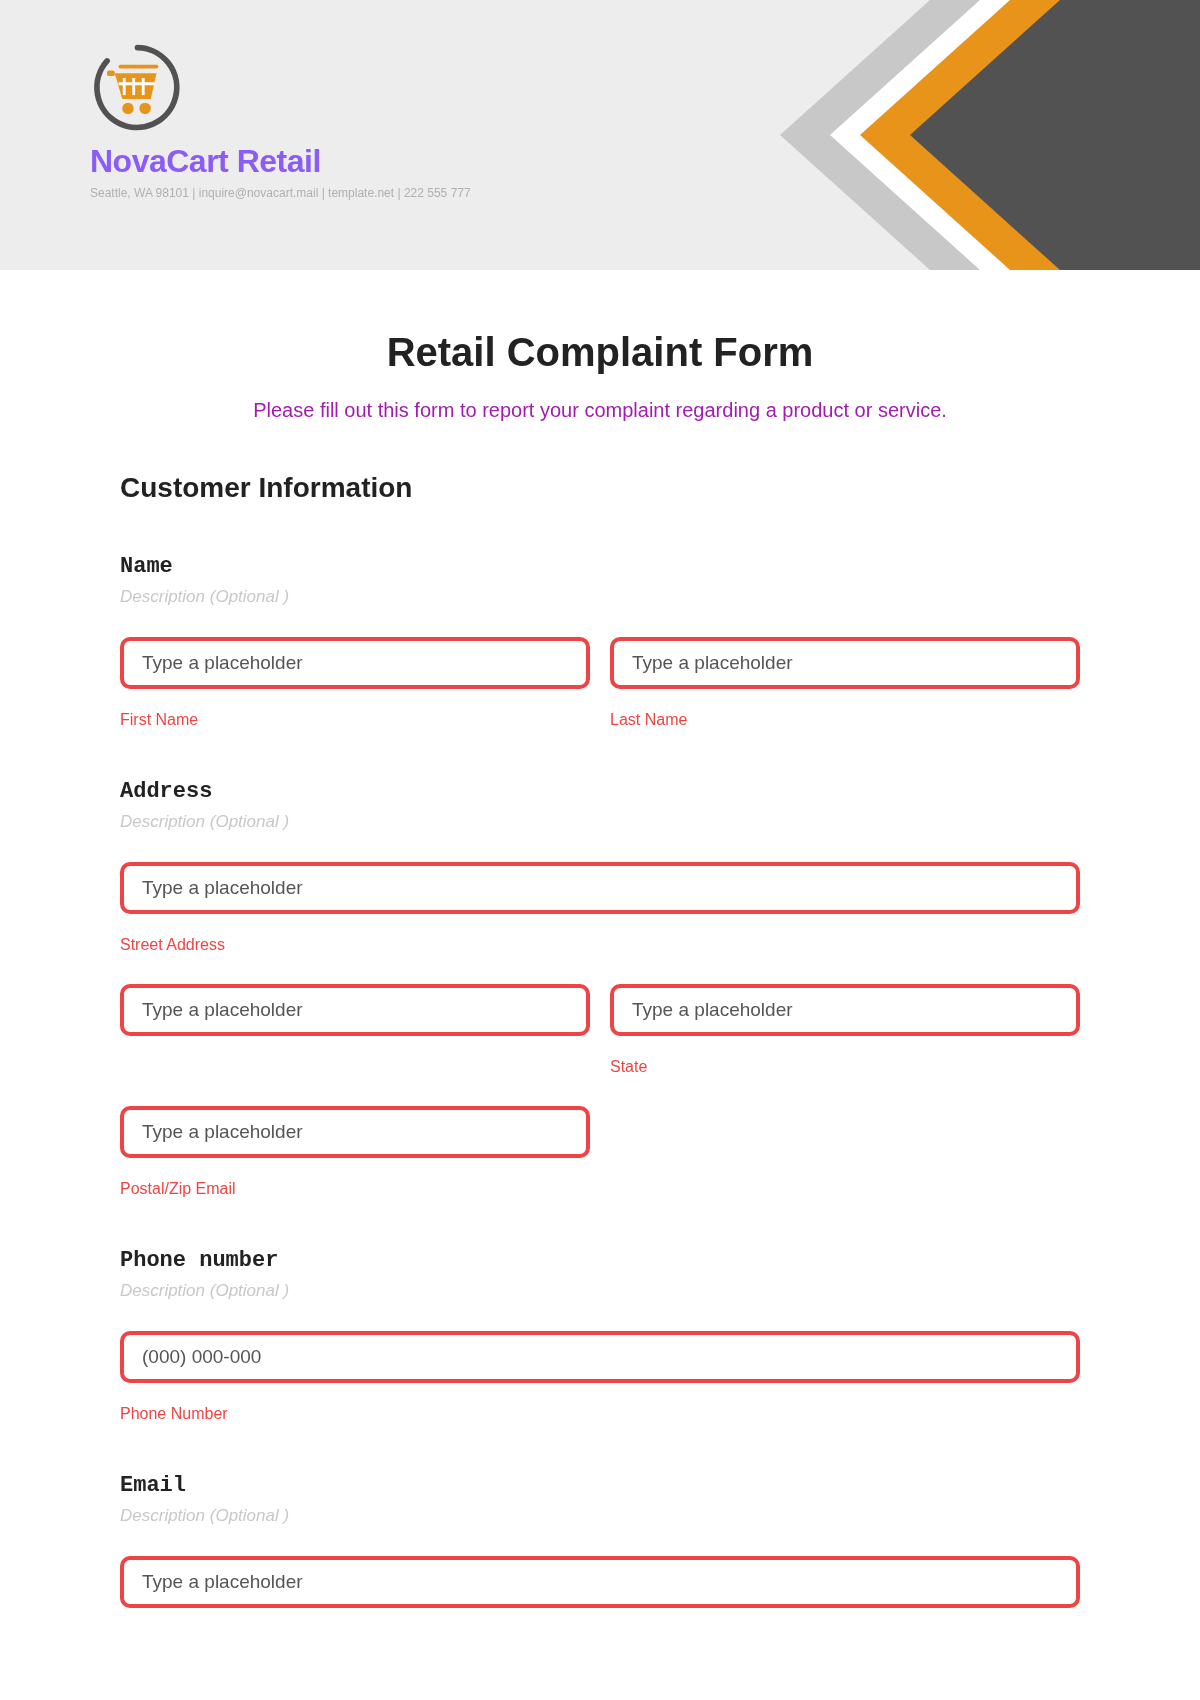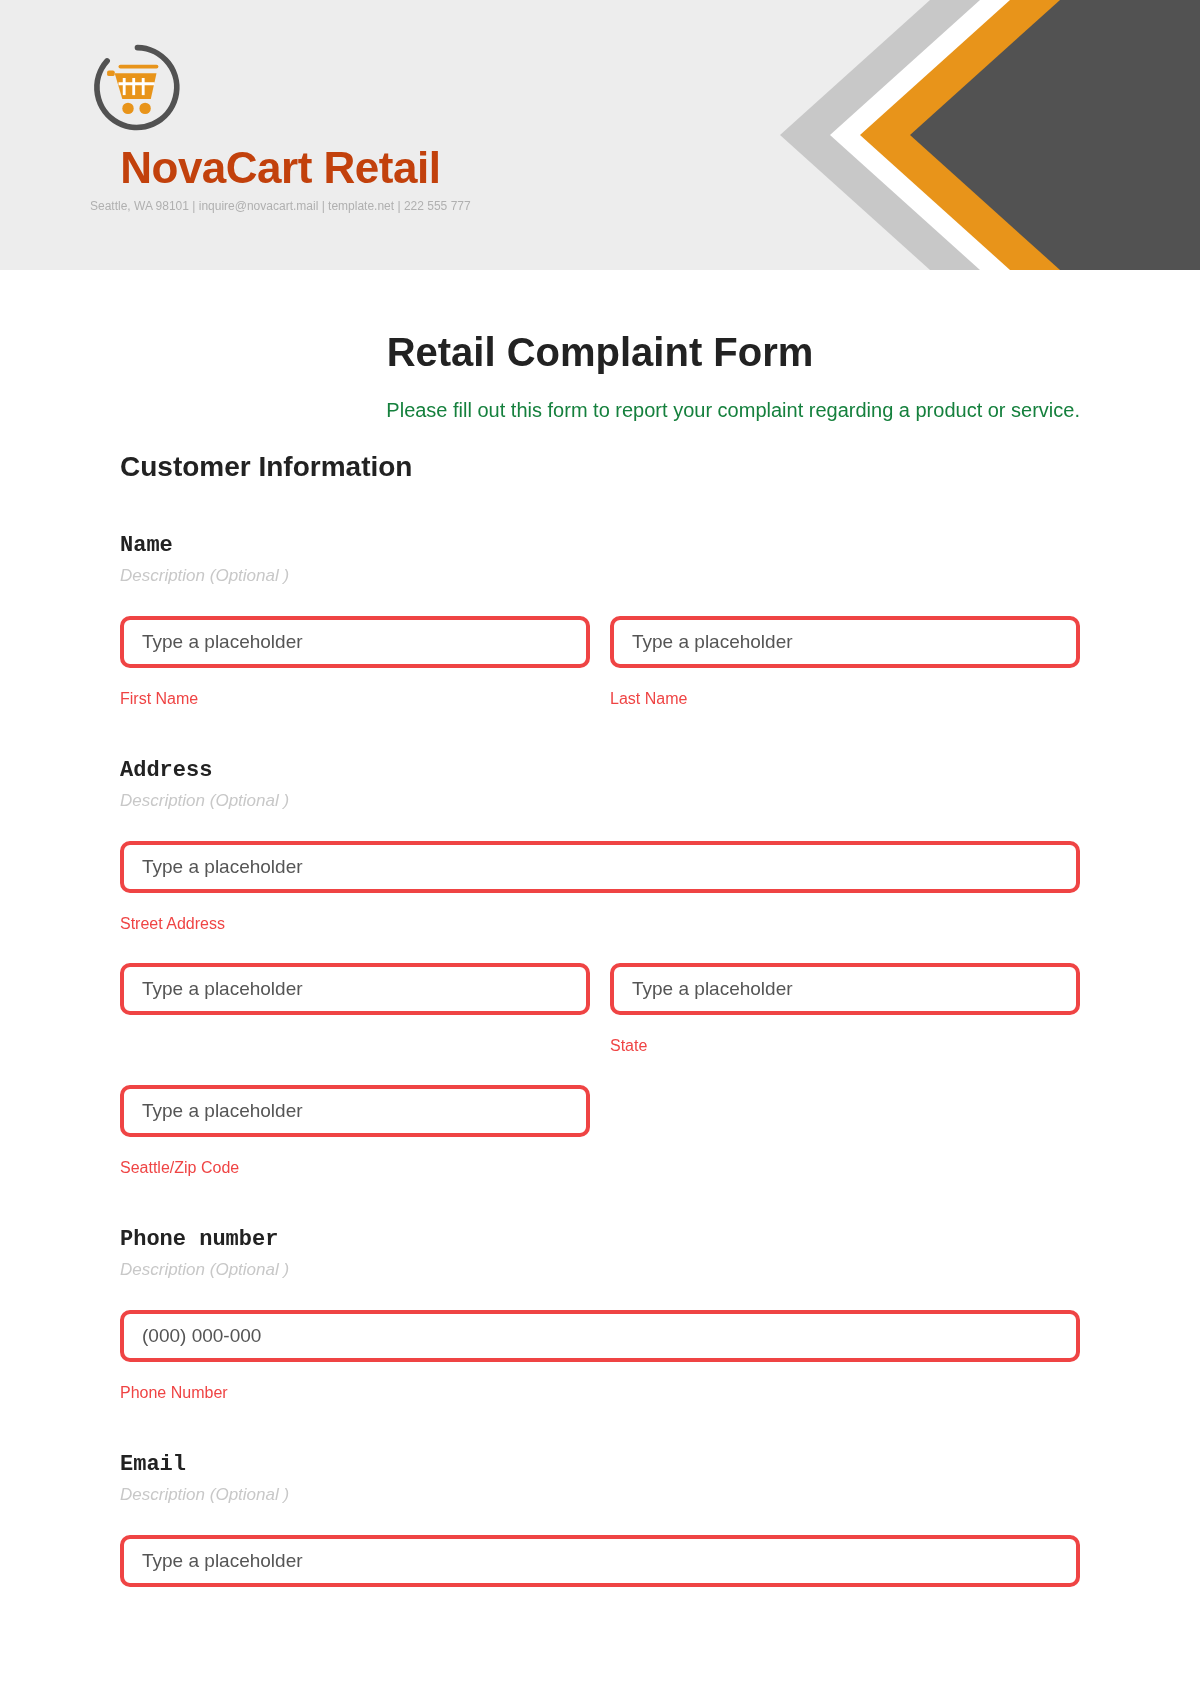--- a/index.html
+++ b/index.html
@@ -30,46 +30,45 @@
   .logo-block {
     display: flex;
     flex-direction: column;
   }
   .logo-icon {
     width: 95px;
     height: 95px;
     margin-bottom: 8px;
   }
   .brand-name {
-    font-size: 44px;
+    font-size: 32px;
     font-weight: 800;
-    color: #c2410c;
+    color: #8b5cf6;
     letter-spacing: -0.5px;
-    text-align: center;
   }
   .brand-info {
     font-size: 12px;
     color: #b0b0b0;
     margin-top: 6px;
   }
   .content {
     padding: 60px 120px 0 120px;
   }
   .form-title {
     text-align: center;
     font-size: 40px;
     font-weight: 700;
     color: #222;
     margin-bottom: 24px;
   }
   .form-subtitle {
-    text-align: right;
+    text-align: center;
     font-size: 20px;
-    color: #15803d;
-    margin-bottom: 29px;
+    color: #a21caf;
+    margin-bottom: 50px;
   }
   .section-title {
     font-size: 28px;
     font-weight: 700;
     color: #222;
     margin-bottom: 50px;
   }
   .field-group {
     margin-bottom: 50px;
   }
@@ -183,21 +182,21 @@
         <input class="input" placeholder="Type a placeholder" style="">
       </div>
       <div class="col">
         <input class="input" placeholder="Type a placeholder" style="">
         <div class="sublabel">State</div>
       </div>
     </div>
     <div class="row">
       <div class="col" style="max-width:calc(50% - 10px)">
         <input class="input" placeholder="Type a placeholder" style="">
-        <div class="sublabel">Seattle/Zip Code</div>
+        <div class="sublabel">Postal/Zip Email</div>
       </div>
     </div>
   </div>
 
   <div class="field-group">
     <div class="field-label">Phone number</div>
     <div class="field-desc">Description  (Optional )</div>
     <div class="row">
       <div class="col">
         <input class="input" placeholder="(000) 000-000" style="">

